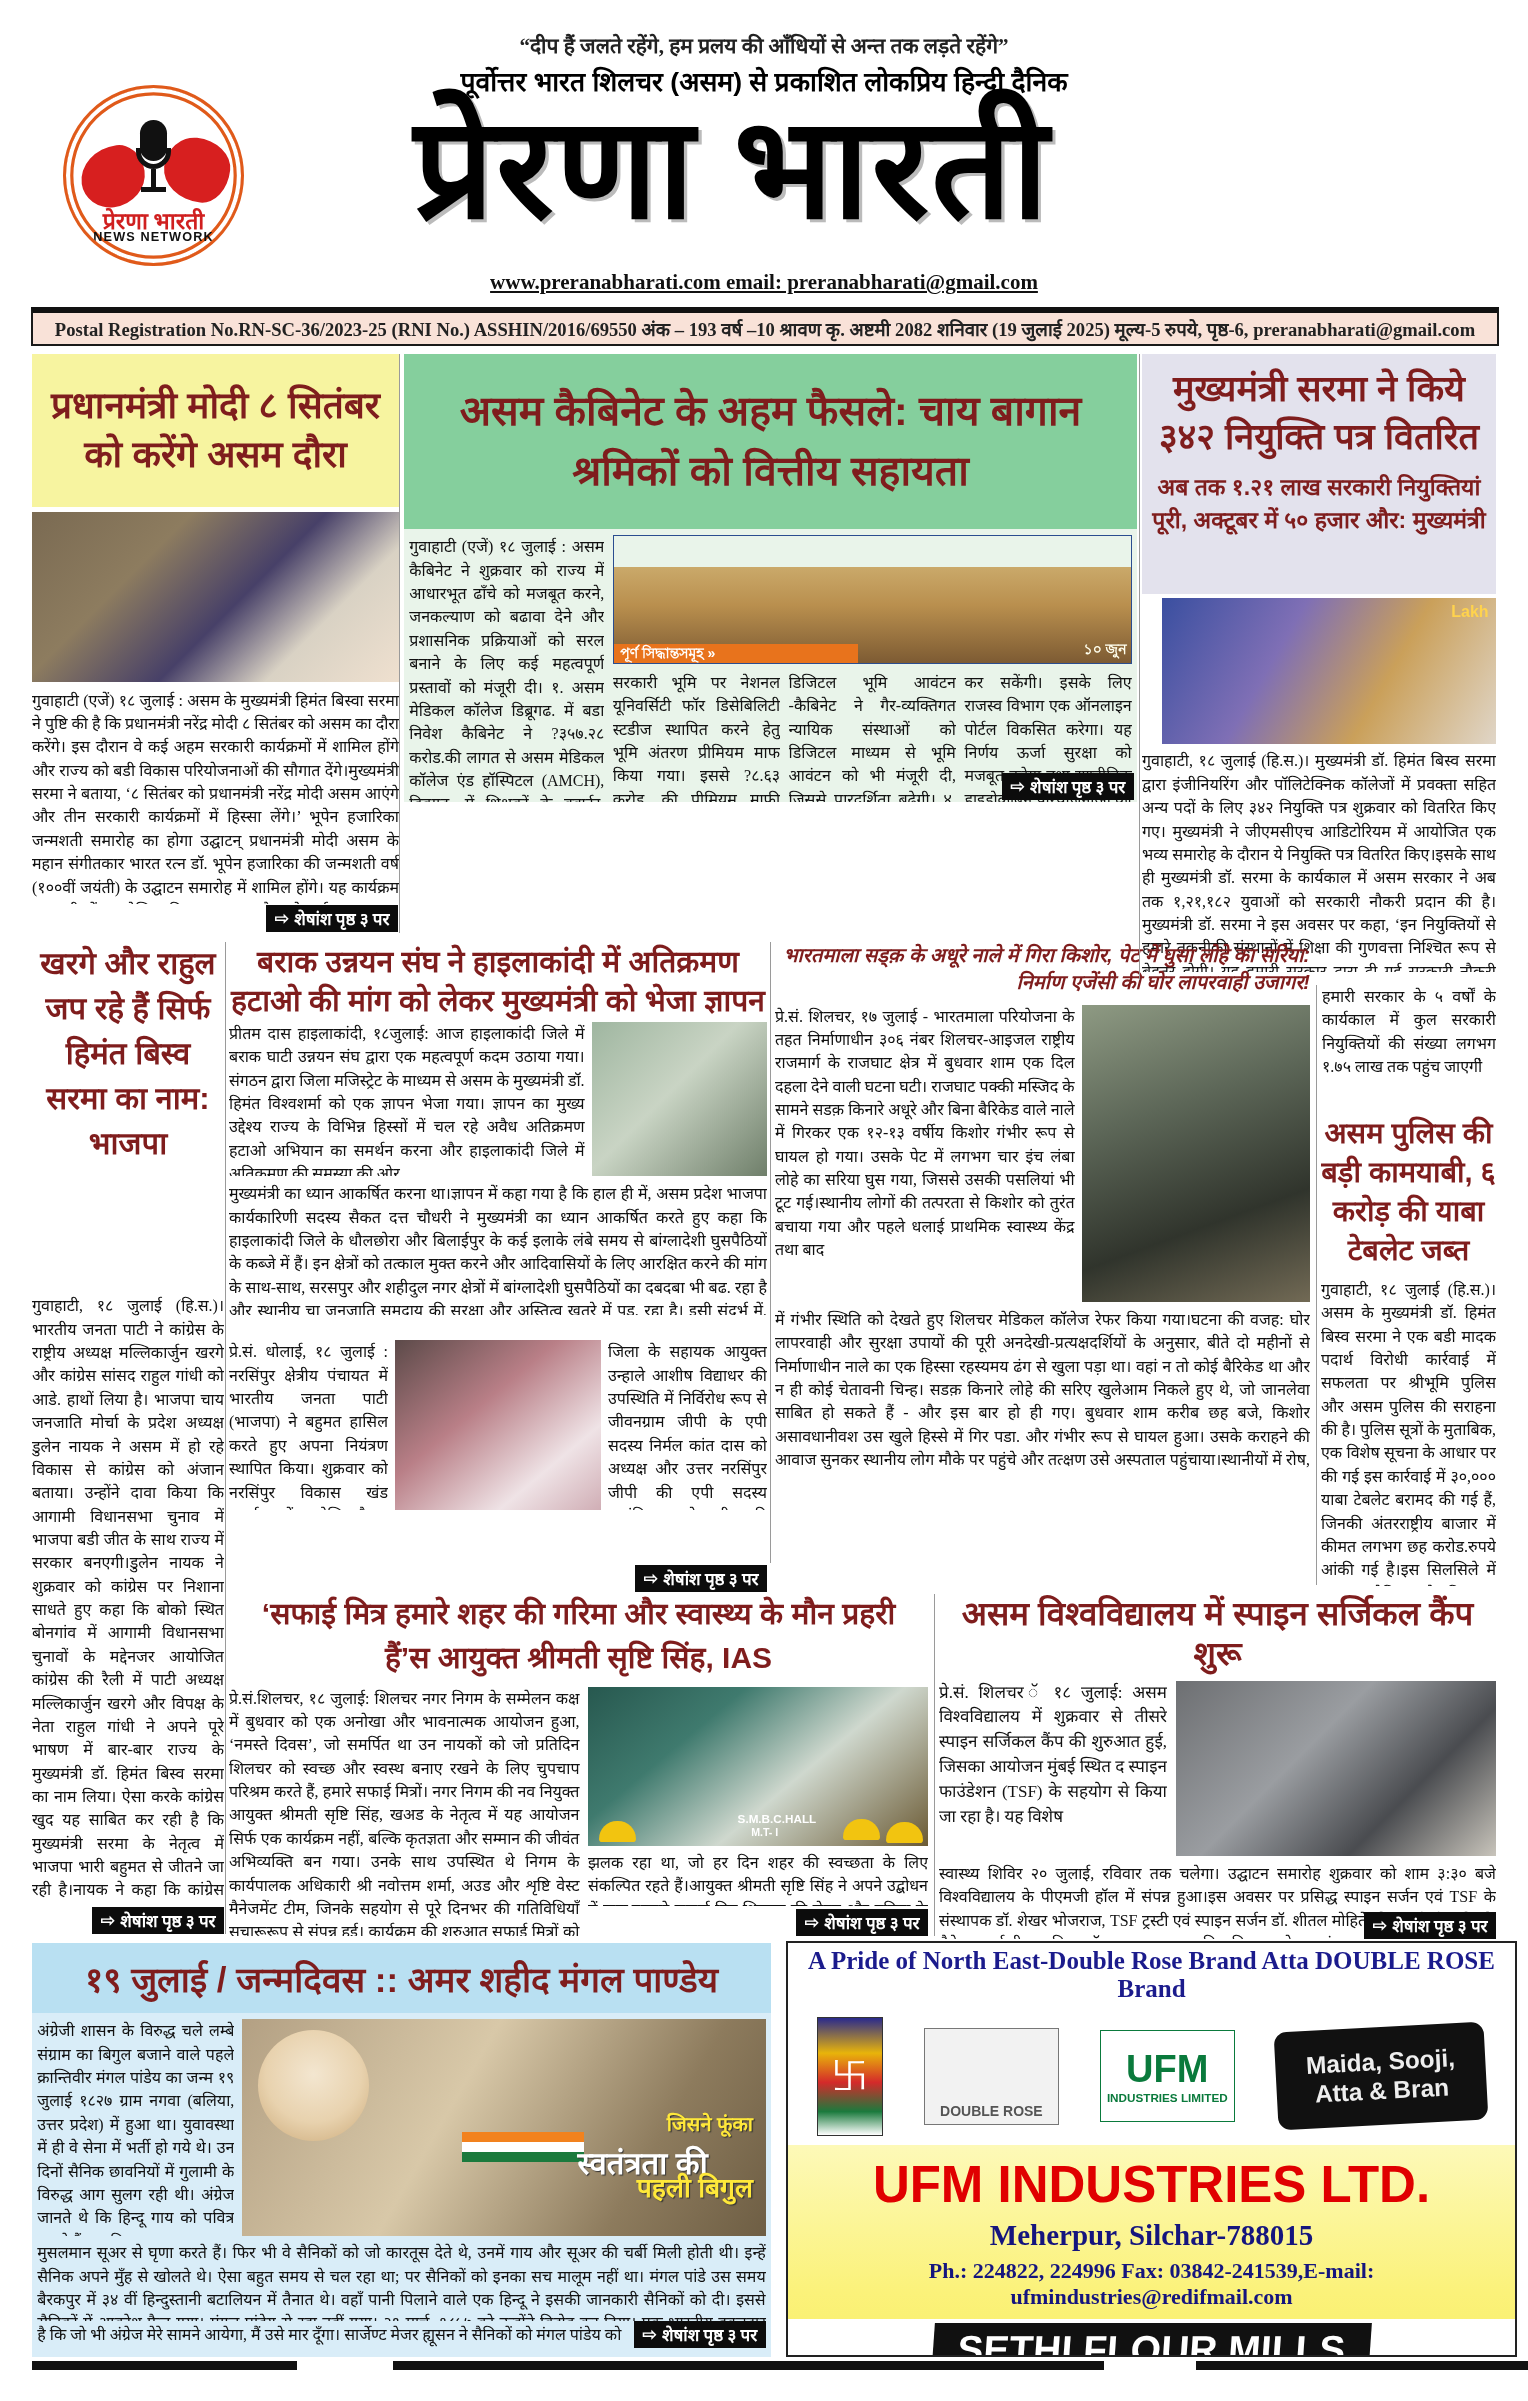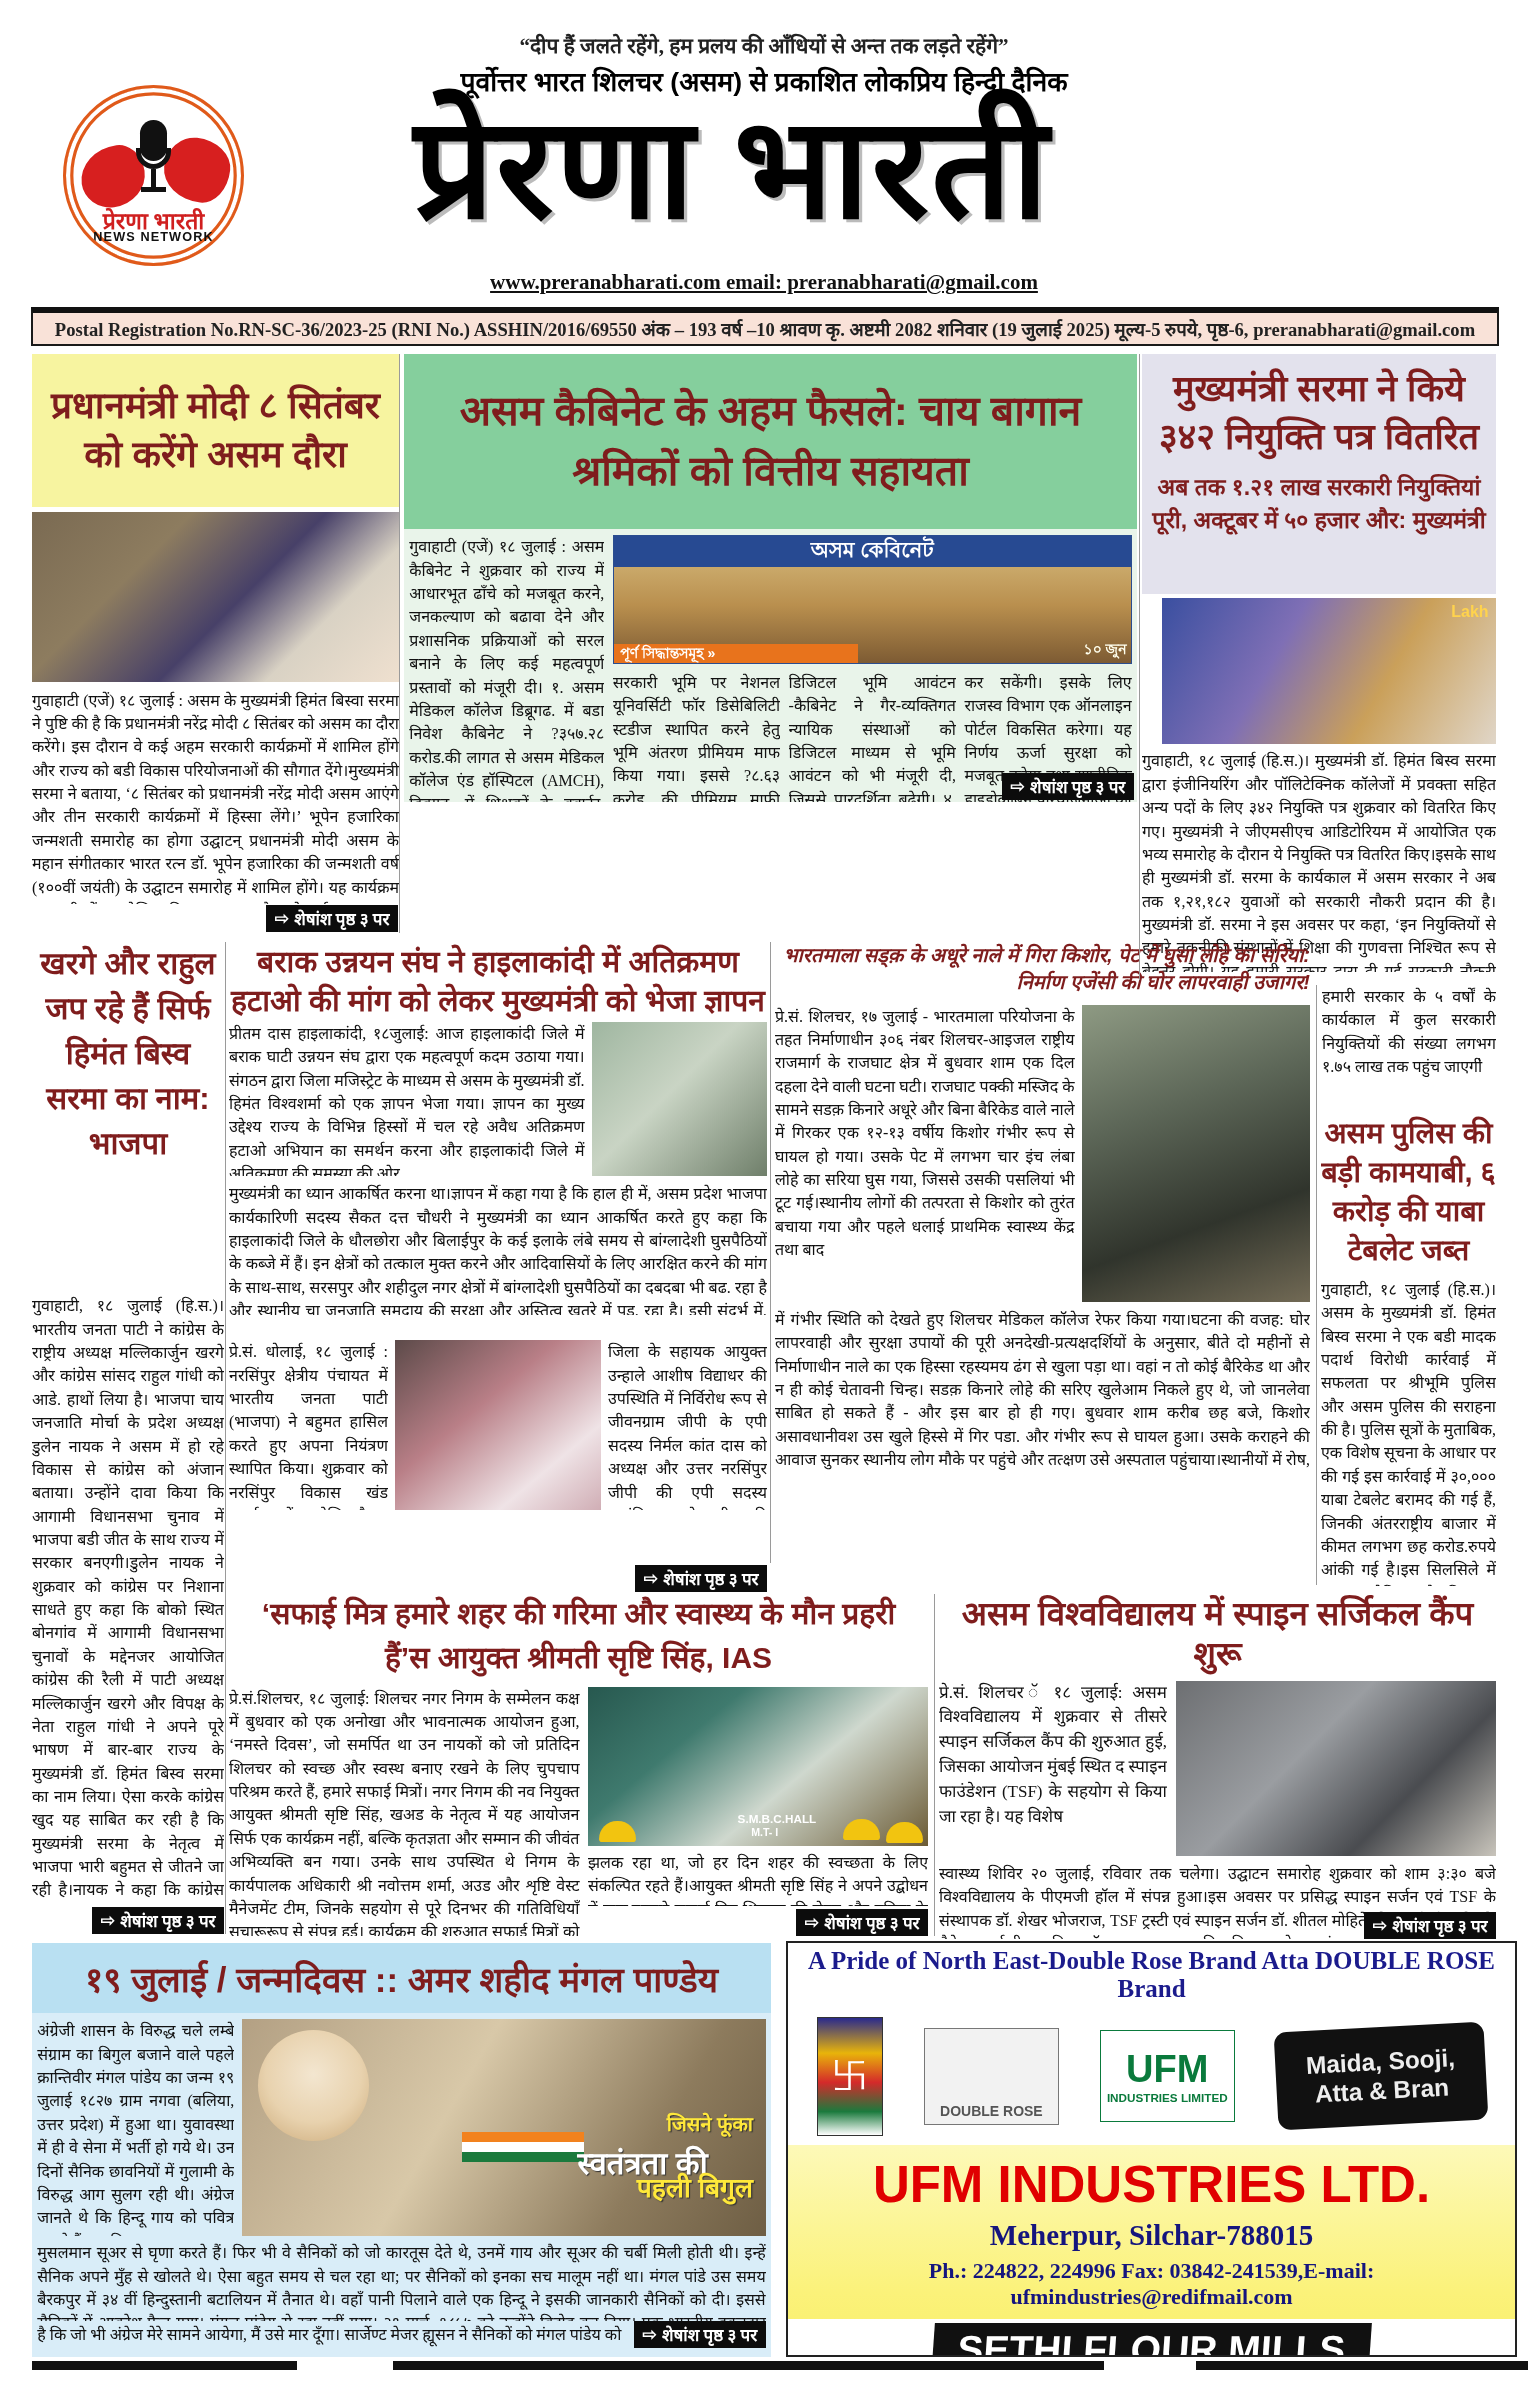--- a/index.html
+++ b/index.html
@@ -104,23 +104,20 @@
         </span>
     </div>
   </div>
 
   <div class="abs hidden-of" style="left:404px;top:354px;width:733px;height:448px;background:#e9f4ea;">
     <div class="hl hl-box" style="background:#85cf9d;height:175px;font-size:41px;line-height:1.45;padding:4.2px 10.6px;">असम कैबिनेट के अहम फैसले: चाय बागान श्रमिकों को वित्तीय सहायता</div>
     <div style="display:flex;gap:8.5px;padding:6.4px 5.3px 0 5.3px;height:393px;box-sizing:border-box;">
       <div class="body-txt just" style="width:195px;flex:none;overflow:hidden;">गुवाहाटी (एजें) १८ जुलाई : असम कैबिनेट ने शुक्रवार को राज्य में आधारभूत ढाँचे को मजबूत करने, जनकल्याण को बढावा देने और प्रशासनिक प्रक्रियाओं को सरल बनाने के लिए कई महत्वपूर्ण प्रस्तावों को मंजूरी दी। १. असम मेडिकल कॉलेज डिब्रूगढ. में बडा निवेश कैबिनेट ने ?३५७.२८ करोड.की लागत से असम मेडिकल कॉलेज एंड हॉस्पिटल (AMCH), डिब्रूगढ. में शिक्षकों के क्वार्टर, स्टूडेंट हॉस्टल और सामुदायिक भवन के निर्माण को मंजूरी दी। इस परियोजना में प्रिंसिपल, फैकल्टी और कर्मचारियों के आवास के साथ चइइड्, PG और GNM छात्रों के लिए छात्रावास शामिल होंगे। २. दिव्यांग अध्ययन के लिए राष्ट्रीय विश्वविद्यालय की स्थापना : चायगांव के देवचर राजस्व चक्र में १५० बीघा</div>
       <div style="flex:1;display:flex;flex-direction:column;">
         <div class="photo" style="height:127px;flex:none;border:1.1px solid #2a4d8f;">
-          <div style="position:absolute;top:0;left:0;right:0;height:31px;background:#274a92;display:flex;align-items:center;justify-content:center;">
-            <span class="photo-cap" style="position:static;font-size:21px;">অসম কেবিনেট</span>
-          </div>
           <div class="ph-cab-body" style="position:absolute;top:31px;left:0;right:0;bottom:0;"></div>
           <div style="position:absolute;left:0;bottom:0;height:19px;width:46%;background:#e8731c;display:flex;align-items:center;padding-left:6.4px;">
             <span class="photo-cap" style="position:static;font-size:14px;">পূর্ণ সিদ্ধান্তসমূহ  »</span>
           </div>
           <div style="position:absolute;right:4.2px;bottom:1.1px;">
             <span class="photo-cap" style="position:static;font-size:14px;color:#ffe;">১০ জুন</span>
           </div>
         </div>
         <div style="display:flex;gap:8.5px;margin-top:6.4px;flex:1;overflow:hidden;">
           <div class="body-txt just" style="flex:1;overflow:hidden;">सरकारी भूमि पर नेशनल यूनिवर्सिटी फॉर डिसेबिलिटी स्टडीज स्थापित करने हेतु भूमि अंतरण प्रीमियम माफ किया गया। इससे ?८.६३ करोड. की प्रीमियम माफी होगी। यह केंद्र सामाजिक न्याय एवं अधिकारिता मंत्रालय की पहल के तहत बनेगा, जिससे समावेशी विकास को बल मिलेगा। ३. मिशन बसुंधरा ३.० के तहत</div>

